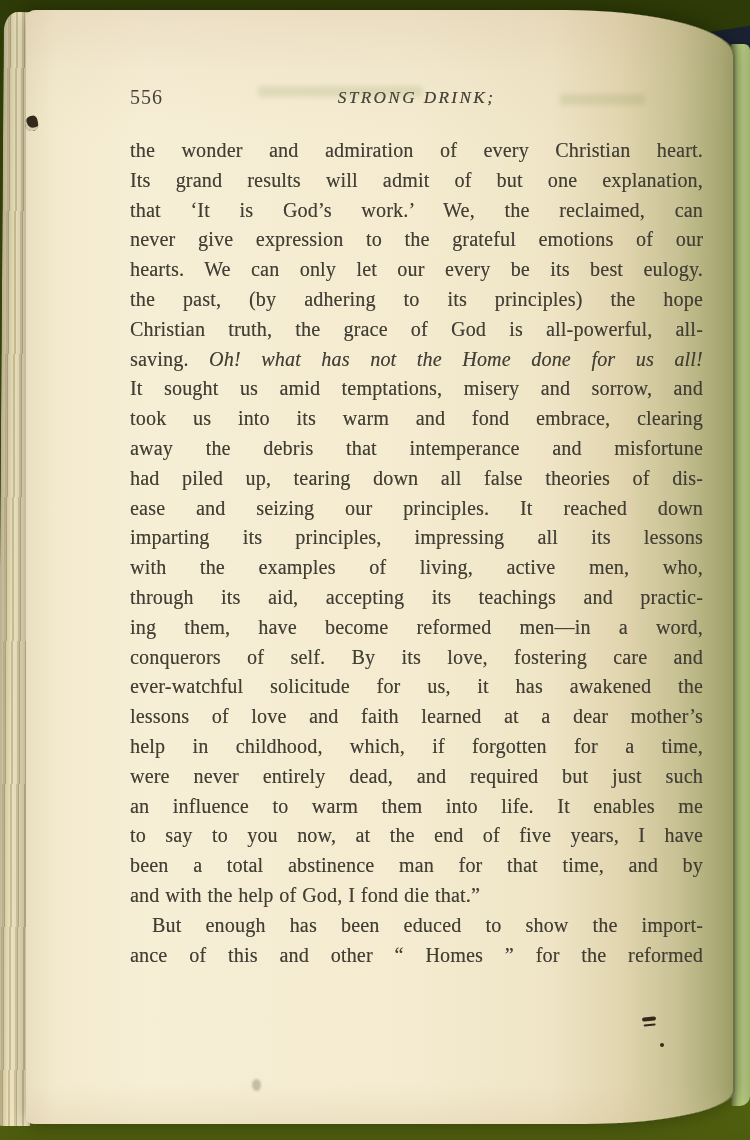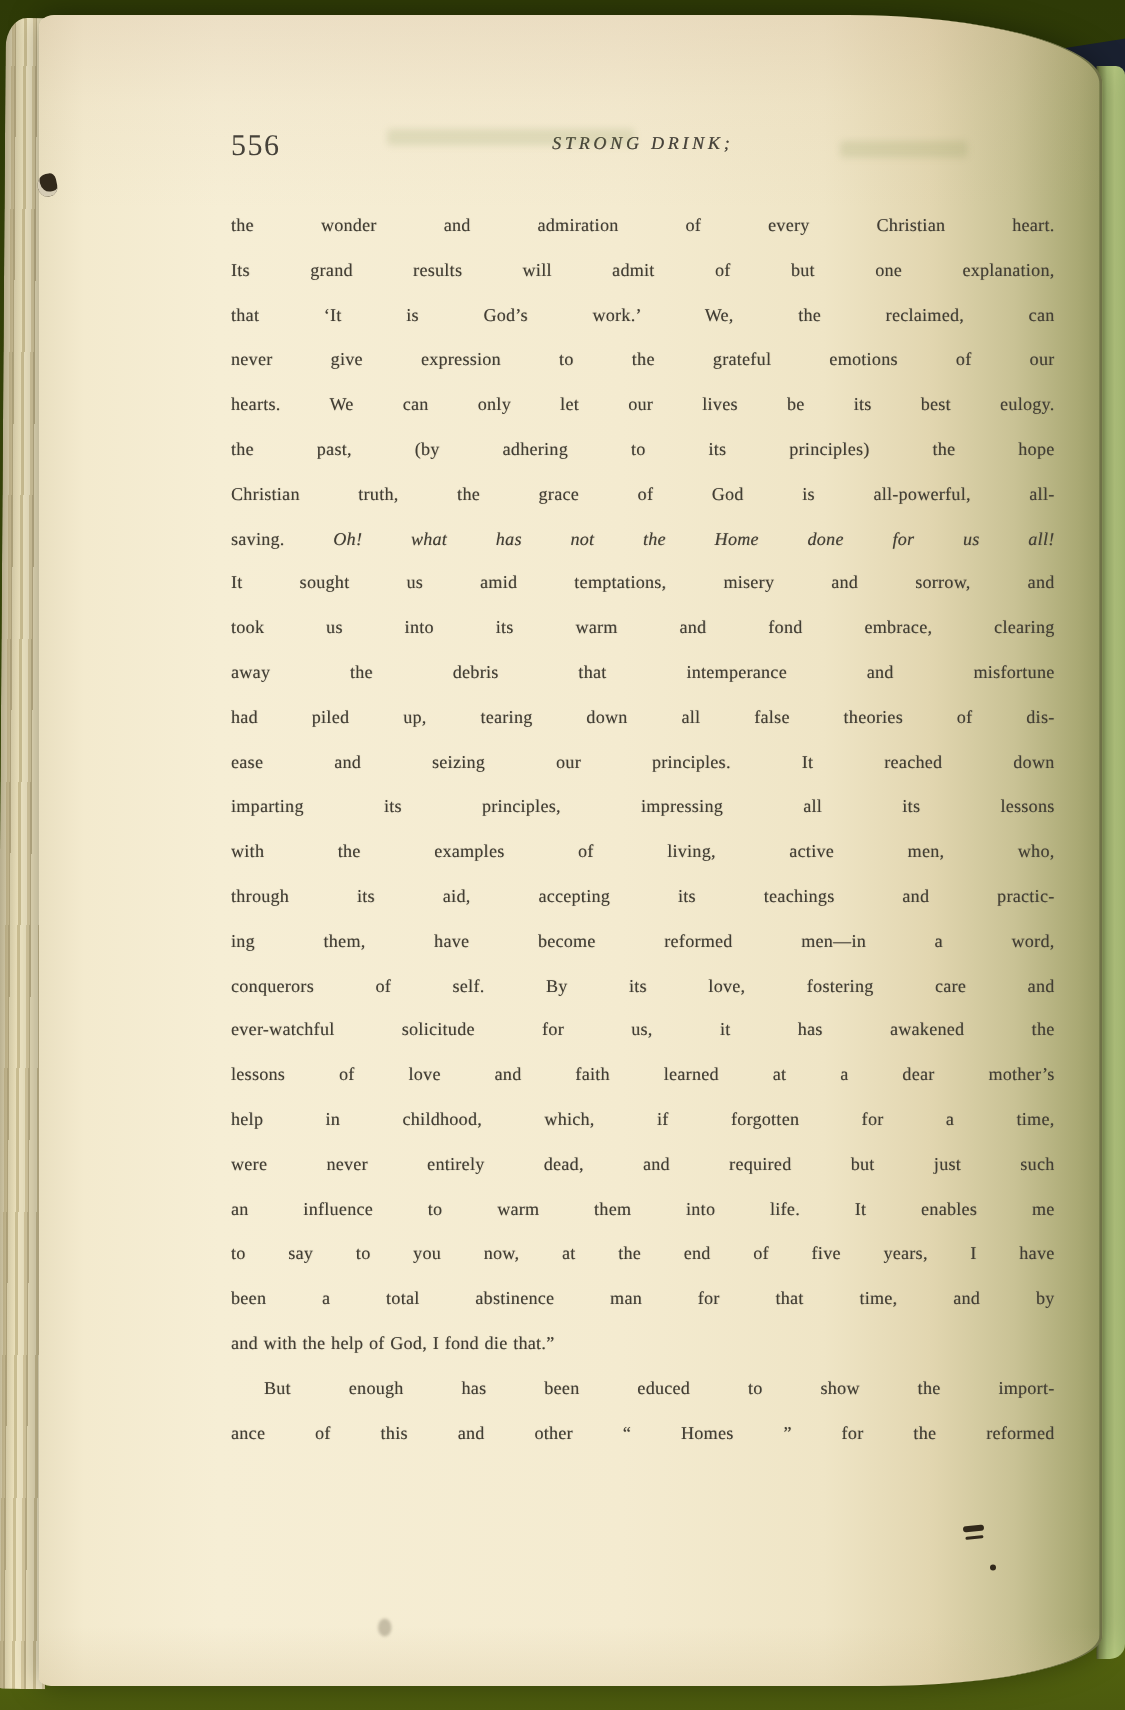--- a/index.html
+++ b/index.html
@@ -23,27 +23,27 @@
     border-radius:14px 0 0 6px / 20px 0 0 8px;transform:rotate(.4deg);}
   
   .page{position:absolute;left:26px;top:10px;width:707px;height:1114px;z-index:3;
     background:
       linear-gradient(180deg,rgba(195,162,132,.20) 0,rgba(195,162,132,.06) 60px,rgba(0,0,0,0) 130px),
       linear-gradient(0deg,rgba(210,190,150,.25) 0,rgba(0,0,0,0) 40px),
       linear-gradient(90deg,#e9dfc0 0,#f3eace 30px,#f6eed5 120px,#f4ebd0 55%,#efe5c6 74%,#e2d6b0 84%,#c9c295 92%,#aaa974 98%,#9a9c66 100%);
     border-radius:10px 170px 150px 8px / 8px 46px 34px 6px;
     border-right:2px solid #6e7047;
     box-shadow:0 0 20px rgba(0,0,0,.35);}
-  .content{position:relative;padding:76px 30px 0 104px;margin-left:24px;}
+  .content{position:relative;padding:76px 30px 0 104px;}
   .header{position:relative;height:26px;color:#46423a;}
   .page-number{font-size:20px;letter-spacing:1px;}
   .running-title{position:absolute;left:0;right:0;top:2px;text-align:center;
-    font-style:italic;font-size:12px;letter-spacing:2.5px;
+    font-style:italic;font-size:17px;letter-spacing:2.5px;
     text-shadow:.3px .3px .4px rgba(70,66,58,.65);}
-  .body-text{margin-top:24px;color:#423e34;font-size:12px;
+  .body-text{margin-top:24px;color:#423e34;font-size:20px;
     letter-spacing:.2px;word-spacing:.6px;
     text-shadow:.2px .3px .5px rgba(64,60,50,.5);}
   .line{line-height:29.8px;height:29.8px;overflow:hidden;text-align:left;}
   .line.just{text-align:justify;text-align-last:justify;}
   .line.indent{text-indent:22px;}
   .it{font-style:italic;}
   
   .ghost{position:absolute;background:rgba(118,138,66,.16);filter:blur(2.5px);z-index:4;border-radius:3px;}
   .ghost1{left:258px;top:86px;width:165px;height:11px;}
   .ghost2{left:560px;top:94px;width:85px;height:11px;}
@@ -69,21 +69,21 @@
     <div class="content">
       <div class="header">
         <span class="page-number">556</span>
         <span class="running-title">STRONG DRINK;</span>
       </div>
       <div class="body-text">
           <div class="line just"><span>the wonder and admiration of every Christian heart.</span></div>
           <div class="line just"><span>Its grand results will admit of but one explanation,</span></div>
           <div class="line just"><span>that ‘It is God’s work.’ We, the reclaimed, can</span></div>
           <div class="line just"><span>never give expression to the grateful emotions of our</span></div>
-          <div class="line just"><span>hearts. We can only let our lives be its best eulogy.</span></div>
+          <div class="line just"><span>hearts. We can only let our every be its best eulogy.</span></div>
           <div class="line just"><span>the past, (by adhering to its principles) the hope</span></div>
           <div class="line just"><span>Christian truth, the grace of God is all-powerful, all-</span></div>
           <div class="line just"><span>saving. </span><span class="it">Oh! what has not the Home done for us all!</span></div>
           <div class="line just"><span>It sought us amid temptations, misery and sorrow, and</span></div>
           <div class="line just"><span>took us into its warm and fond embrace, clearing</span></div>
           <div class="line just"><span>away the debris that intemperance and misfortune</span></div>
           <div class="line just"><span>had piled up, tearing down all false theories of dis-</span></div>
           <div class="line just"><span>ease and seizing our principles. It reached down</span></div>
           <div class="line just"><span>imparting its principles, impressing all its lessons</span></div>
           <div class="line just"><span>with the examples of living, active men, who,</span></div>

